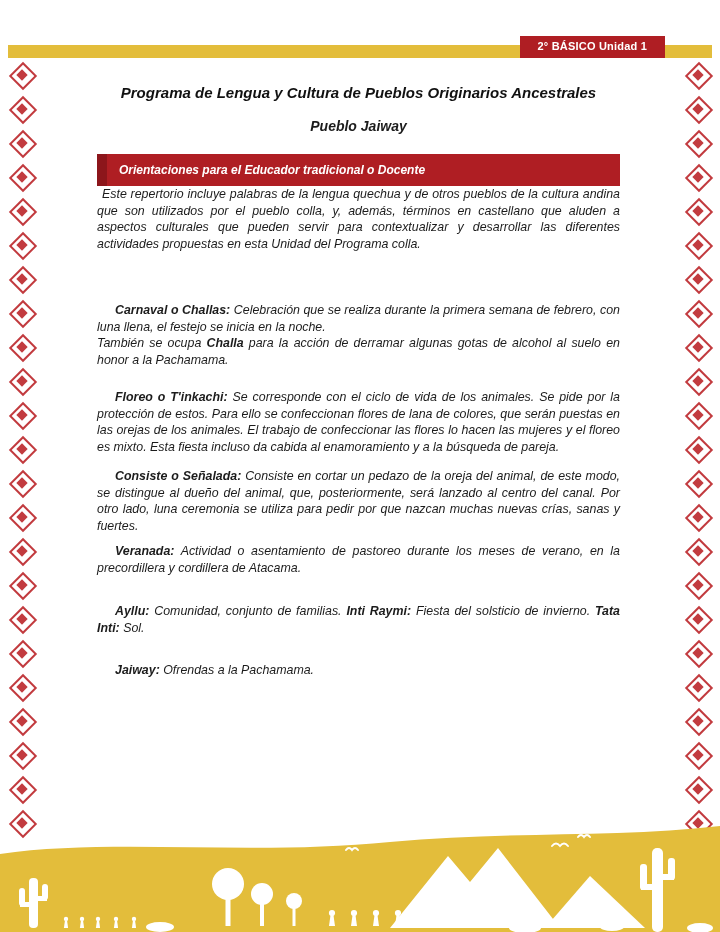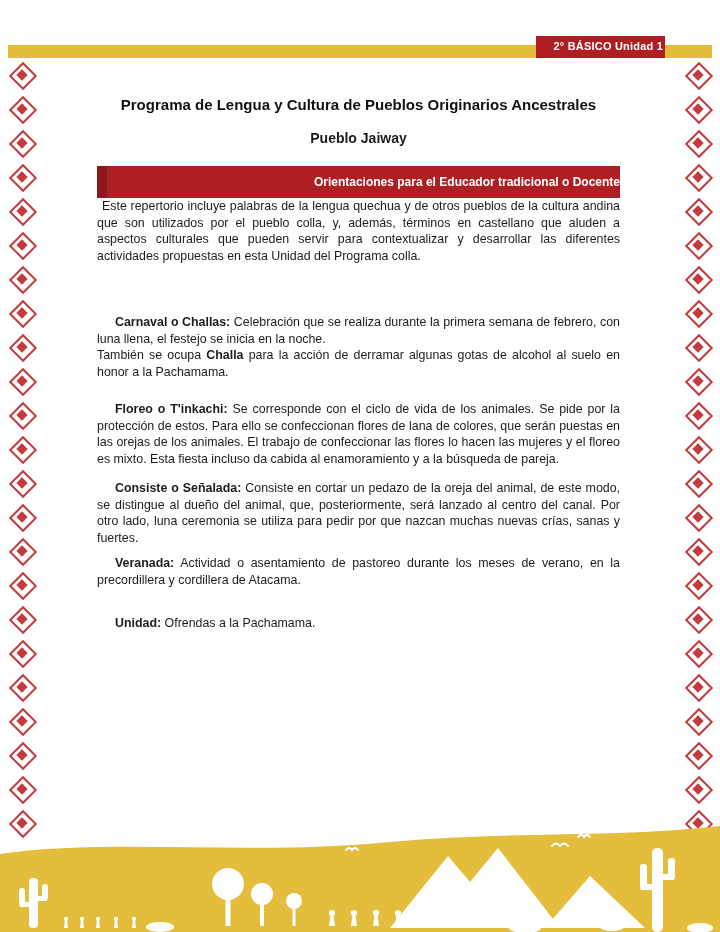--- a/index.html
+++ b/index.html
@@ -17,21 +17,21 @@
     color:var(--text);
   }
   .page{position:relative;width:720px;height:932px;background:#fff;overflow:hidden;}
 
   
   .top-bar{position:absolute;top:45px;left:8px;right:8px;height:13px;background:var(--accent-yellow);}
   .unit-badge{
     position:absolute;top:36px;right:55px;z-index:3;
     background:var(--accent-red);color:#fff;
     font-size:11px;font-weight:bold;line-height:1;
-    padding:5px 2px 6px 18px;letter-spacing:.2px;white-space:nowrap;
+    padding:5px 18px 6px 18px;letter-spacing:.2px;white-space:nowrap;
   }
 
   
   .pattern-strip{
     position:absolute;top:58px;bottom:90px;width:32px;
     display:flex;flex-direction:column;align-items:center;
     overflow:hidden;background:#fff;
   }
   .pattern-strip.left{left:6px;}
   .pattern-strip.right{right:6px;}
@@ -39,27 +39,27 @@
   .motif::before{
     content:"";position:absolute;left:5px;top:6px;width:16px;height:16px;
     border:2.5px solid var(--pattern-red);transform:rotate(45deg);
   }
   .motif::after{
     content:"";position:absolute;left:10px;top:11px;width:8px;height:8px;
     background:var(--pattern-red);transform:rotate(45deg);
   }
 
   
-  .content{position:absolute;left:97px;right:100px;top:96px;}
+  .content{position:absolute;left:97px;right:100px;top:84px;font-style:italic;}
   .title{text-align:center;font-size:15px;font-weight:bold;color:#111;line-height:1.2;}
   .subtitle{text-align:center;font-size:14px;font-weight:bold;margin-top:16px;}
   .banner{
     margin-top:20px;background:var(--accent-red);color:#fff;
-    text-align:right;font-size:12px;font-weight:bold;
-    padding:9px 0;border-left:10px solid var(--accent-red-dark);
+    text-align:left;font-size:12px;font-weight:bold;
+    padding:9px 12px;border-left:10px solid var(--accent-red-dark);
   }
   .section-heading{margin-top:34px;margin-left:26px;font-size:13.5px;font-weight:bold;}
   .intro{font-size:12.4px;line-height:1.33;text-align:justify;text-indent:5px;}
   .glossary{margin-top:50px;}
   .entry{
     font-size:12.4px;line-height:1.33;text-align:justify;
     text-indent:18px;margin-bottom:13px;
   }
   .entry:nth-child(1){margin-bottom:21px;}
   .entry:nth-child(3){margin-bottom:9px;}
@@ -137,21 +137,22 @@
   <div class="content">
     <h1 class="title">Programa de Lengua y Cultura de Pueblos Originarios Ancestrales</h1>
     <h2 class="subtitle">Pueblo Jaiway</h2>
     <div class="banner">Orientaciones para el Educador tradicional o Docente</div>
     <p class="intro">Este repertorio incluye palabras de la lengua quechua y de otros pueblos de la cultura andina que son utilizados por el pueblo colla, y, además, términos en castellano que aluden a aspectos culturales que pueden servir para contextualizar y desarrollar las diferentes actividades propuestas en esta Unidad del Programa colla.</p>
     <div class="glossary">
         <p class="entry"><b>Carnaval o Challas:</b><span> Celebración que se realiza durante la primera semana de febrero, con luna llena, el festejo se inicia en la noche.</span><br><span>También se ocupa </span><b>Challa</b><span> para la acción de derramar algunas gotas de alcohol al suelo en honor a la Pachamama.</span></p>
         <p class="entry"><b>Floreo o T'inkachi:</b><span> Se corresponde con el ciclo de vida de los animales. Se pide por la protección de estos. Para ello se confeccionan flores de lana de colores, que serán puestas en las orejas de los animales. El trabajo de confeccionar las flores lo hacen las mujeres y el floreo es mixto. Esta fiesta incluso da cabida al enamoramiento y a la búsqueda de pareja.</span></p>
         <p class="entry"><b>Consiste o Señalada:</b><span> Consiste en cortar un pedazo de la oreja del animal, de este modo, se distingue al dueño del animal, que, posteriormente, será lanzado al centro del canal. Por otro lado, luna ceremonia se utiliza para pedir por que nazcan muchas nuevas crías, sanas y fuertes.</span></p>
         <p class="entry"><b>Veranada:</b><span> Actividad o asentamiento de pastoreo durante los meses de verano, en la precordillera y cordillera de Atacama.</span></p>
-        <p class="entry"><b>Unidad:</b><span> Ofrendas a la Pachamama.</span></p>
+        <p class="entry"><b>Ayllu:</b><span> Comunidad, conjunto de familias. </span><b>Inti Raymi:</b><span> Fiesta del solsticio de invierno. </span><b>Tata Inti:</b><span> Sol.</span></p>
+        <p class="entry"><b>Jaiway:</b><span> Ofrendas a la Pachamama.</span></p>
       </div>
   </div>
 
   <div class="footer">
     <svg width="720" height="112" viewBox="0 0 720 112">
       <defs>
         <g id="person">
           <circle cx="0" cy="-13" r="3.1" class="fill-white"></circle>
           <path d="M-3,0 L-1.6,-10 L1.6,-10 L3,0 Z" class="fill-white"></path>
         </g>

